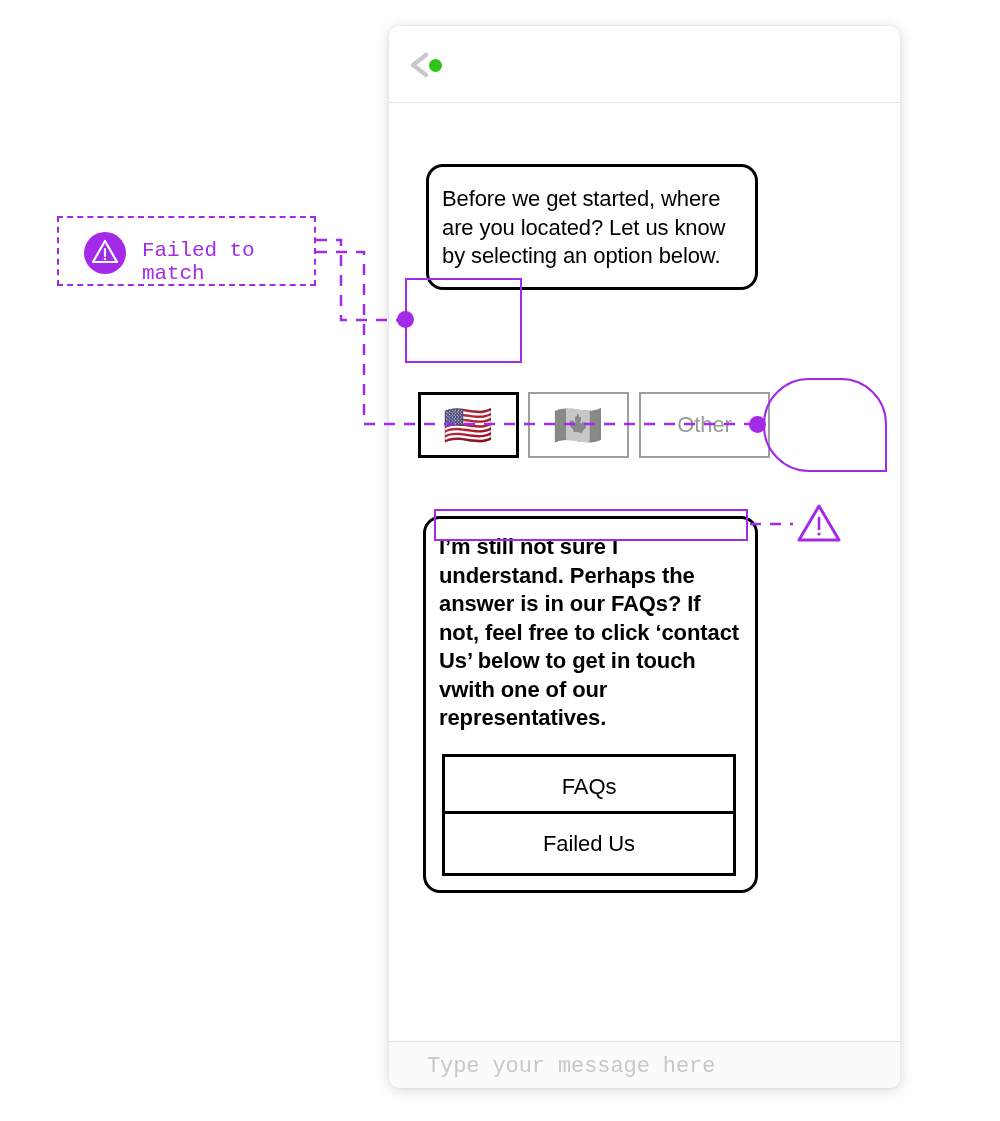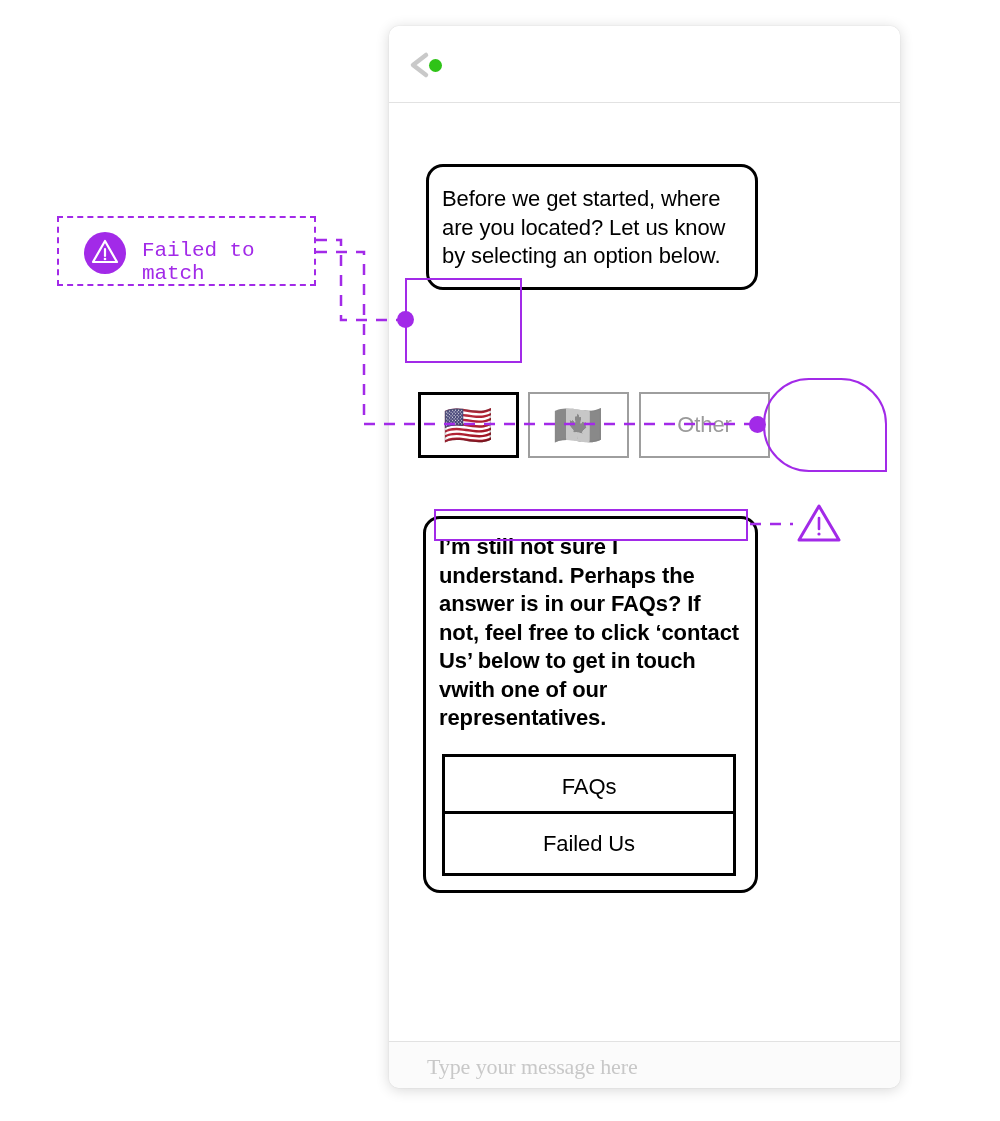--- a/index.html
+++ b/index.html
@@ -167,21 +167,21 @@
   .composer-input {
     position: absolute;
     left: 38px; top: 12px;
     color: #c8c8c8;
     font-size: 22px;
     letter-spacing: -0.1px;
     background: transparent;
     border: none;
     outline: none;
     width: 430px;
-    font-family: Liberation Serif, serif;
+    font-family: Liberation Mono, monospace;
     padding: 0;
   }
   .composer-input::placeholder { color: #c8c8c8; opacity: 1; }
 
   
   #annotations {
     position: absolute;
     left: 0; top: 0;
     width: 1000px; height: 1121px;
     pointer-events: none;

